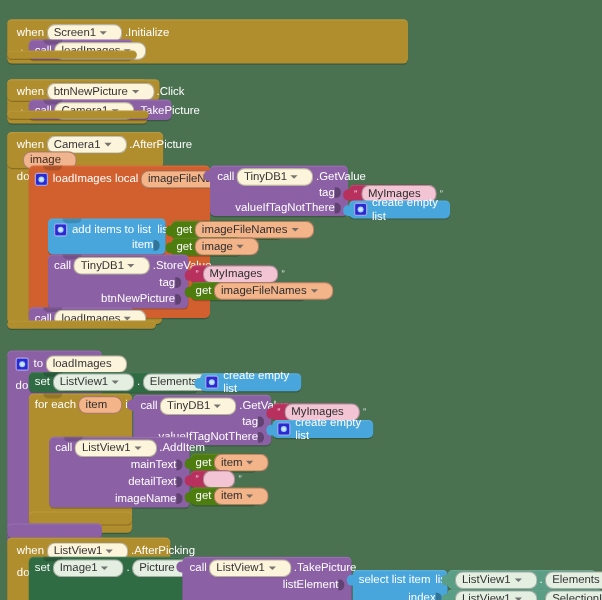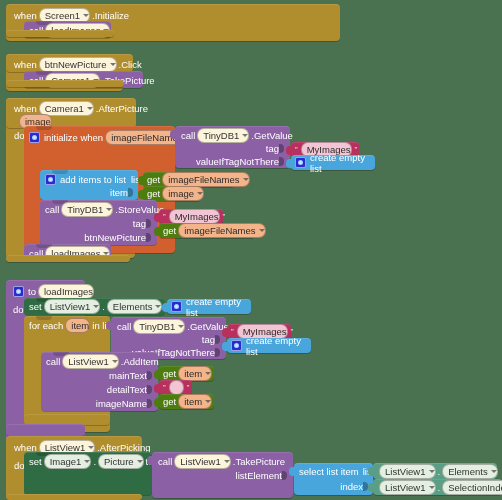--- a/index.html
+++ b/index.html
@@ -32,21 +32,21 @@
   .lbl { color: #ffffff; }
 
   
   .chip {
     display: inline-flex;
     align-items: center;
     background: #fdf4dc;
     color: #333333;
     border: 1px solid rgba(0,0,0,.28);
     border-radius: 7px;
-    padding: 0 0 0 5px;
+    padding: 0 12px 0 5px;
     height: 13px;
     line-height: 13px;
     font-size: 9.5px;
     margin: 0 2px;
   }
   .chip .caret {
     display: inline-block;
     margin-left: 3px;
     width: 0; height: 0;
     border-left: 3px solid transparent;
@@ -121,20 +121,21 @@
   .c-local  { background: #d2602e; }      
   .c-list   { background: #49a6dc; }      
   .c-text   { background: #b8305e; }      
   .c-var    { background: #4d7c0f; }      
   .c-set    { background: #2f6b43; }      
   .c-getter { background: #5a9e86; }      
 
   
   .blk {
     box-shadow: 0 1px 0 rgba(0,0,0,.22), inset 0 1px 0 rgba(255,255,255,.10);
+    margin-top: 12px;
   }
 
   
   .bump {
     position: absolute;
     top: 0; left: 12px;
     width: 16px; height: 4px;
     border-radius: 0 0 4px 4px;
     background: rgba(0,0,0,.16);
   }
@@ -225,21 +226,21 @@
     <span class="chip evparam">
       <span>image</span>
     </span>
   </div>
 </div>
 
 <div class="blk c-local" style="left:24px; top:126px; width:151px; height:127px;">
   <div class="bump"></div>
   <div class="row" style="position:absolute;left:5px;top:4px;height:14px;">
     <span class="gear"></span>
-    <span class="lbl">initialize when</span>
+    <span class="lbl">loadImages local</span>
     <span class="chip varchip">
       <span>imageFileNames</span>
     </span>
     <span class="lbl">to</span>
     <span class="sock">
         <i></i>
       </span>
   </div>
   <div class="row" style="position:absolute;left:23px;top:44px;height:14px;">
     <span class="lbl">in</span>

